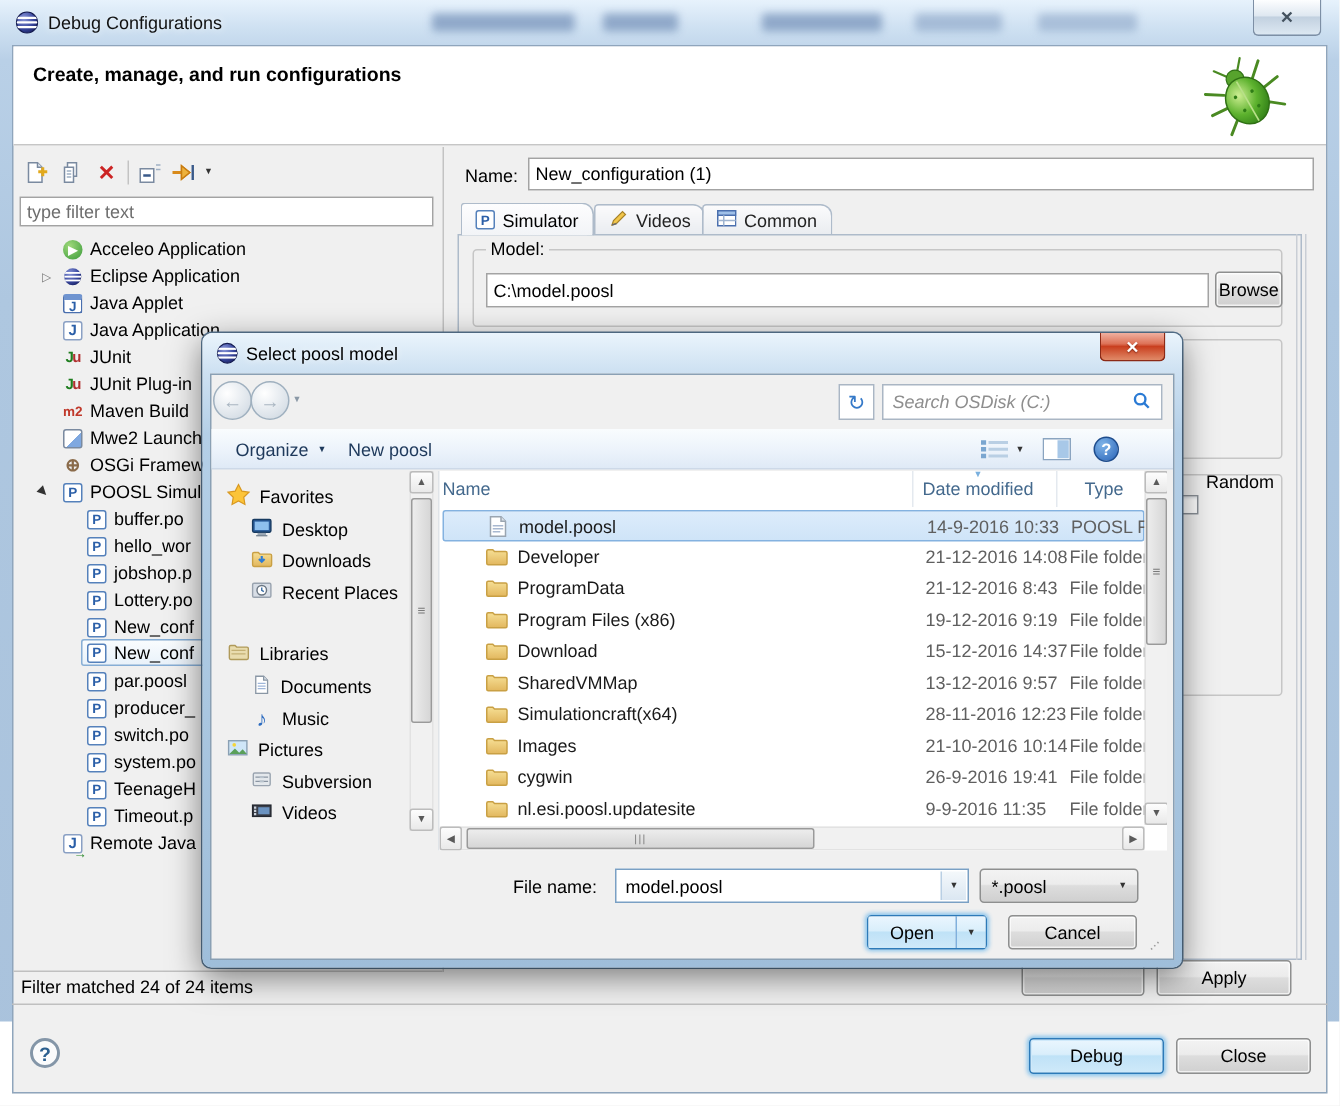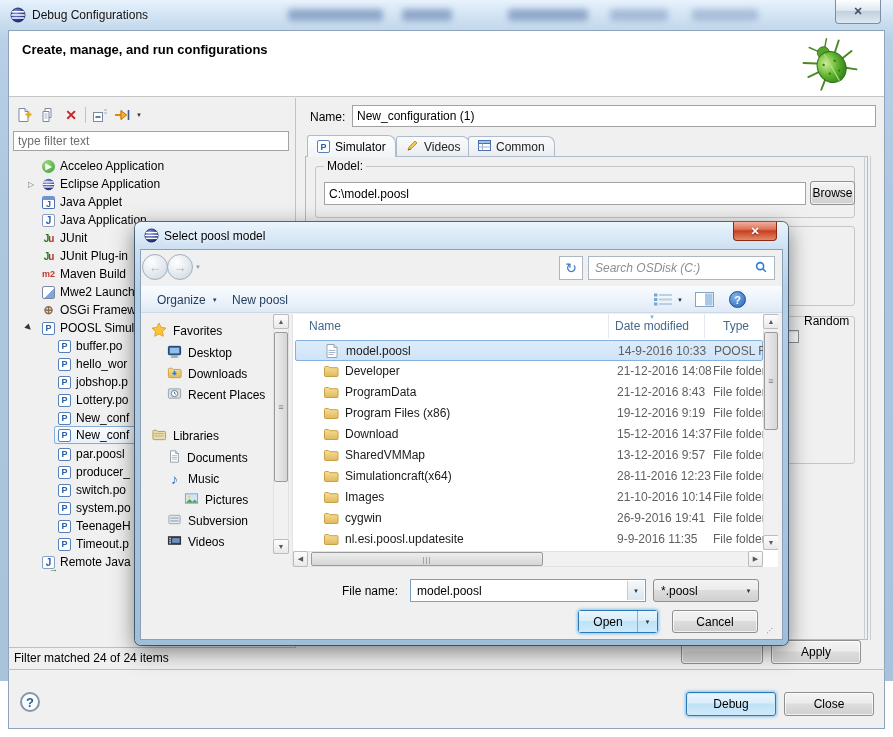--- a/index.html
+++ b/index.html
@@ -461,21 +461,21 @@
               <path d="M4 1.5h6l3 3v10H4z" fill="#fff" stroke="#8a97a5"></path>
               <path d="M10 1.5v3h3" fill="#dde3ea" stroke="#8a97a5"></path>
               <path d="M5.5 7h6M5.5 9h6M5.5 11h6" stroke="#9fb6d9"></path>
             </svg></span>
         <span>Documents</span>
       </div>
       <div class="sbitem" style="left:24px;top:156px">
         <span style="color:#2d6cc0;font-size:14px;width:15px;text-align:center">♪</span>
         <span>Music</span>
       </div>
-      <div class="sbitem" style="left:41px;top:177px">
+      <div class="sbitem" style="left:8px;top:177px">
         <span><svg width="15" height="15" viewBox="0 0 16 16">
               <rect x="1.5" y="3" width="13" height="10" fill="#cfe6f8" stroke="#8aa0b4"></rect>
               <circle cx="5.5" cy="6" r="1.3" fill="#f5d53a"></circle>
               <path d="M2 12.5l4-4 3 3 2.5-2.5 3 3.5z" fill="#5aa05a"></path>
             </svg></span>
         <span>Pictures</span>
       </div>
       <div class="sbitem" style="left:24px;top:198px">
         <span><svg width="15" height="15" viewBox="0 0 16 16">
               <rect x="2" y="3.5" width="12" height="9" rx="1" fill="#e4e8ec" stroke="#9aa4b0"></rect>
@@ -496,21 +496,21 @@
         <span>Videos</span>
       </div>
     </div>
 
     <div class="sb-tr" style="left:138px;top:92px;width:16px;height:240px;z-index:2"></div>
     <div class="sb-btn" style="left:138px;top:92px;width:16px;height:15px;z-index:3">▲</div>
     <div class="sb-th" style="left:139px;top:110px;width:14px;height:150px;z-index:3">≡</div>
     <div class="sb-btn" style="left:138px;top:317px;width:16px;height:15px;z-index:3">▼</div>
 
     <div class="abs" style="left:157px;top:92px;width:486px;height:253px;background:#fff;border-left:1px solid #e0e4e8;z-index:2;overflow:hidden">
-      <div class="hdrcell" style="left:0;width:316px;padding-left:16px">
+      <div class="hdrcell" style="left:0;width:316px;padding-left:2px">
           <span class="collbl">Name</span>
         </div>
       <div class="hdrcell" style="left:316px;width:96px;padding-left:6px">
           <span class="collbl">Date modified</span>
         </div>
       <div class="hdrcell" style="left:424px;width:74px;padding-left:6px">
           <span class="collbl">Type</span>
         </div>
       <span class="abs" style="left:356px;top:0;font-size:6px;color:#7ab0de">▼</span>
 

